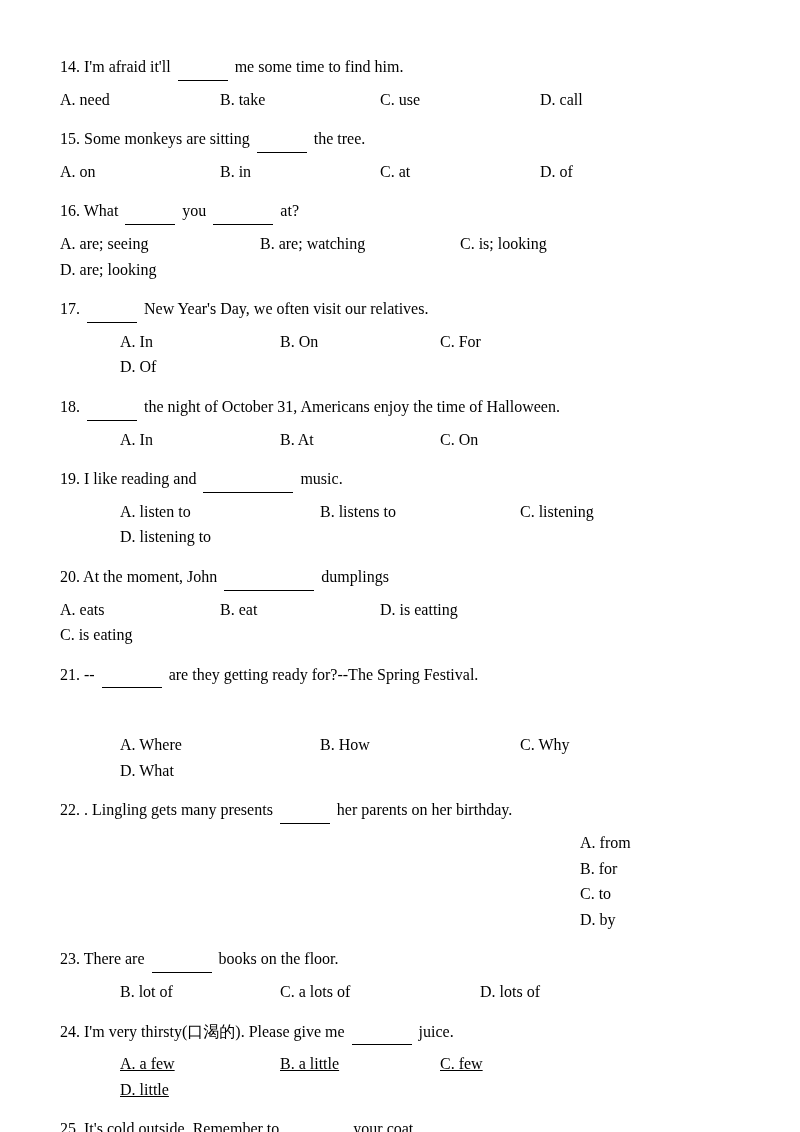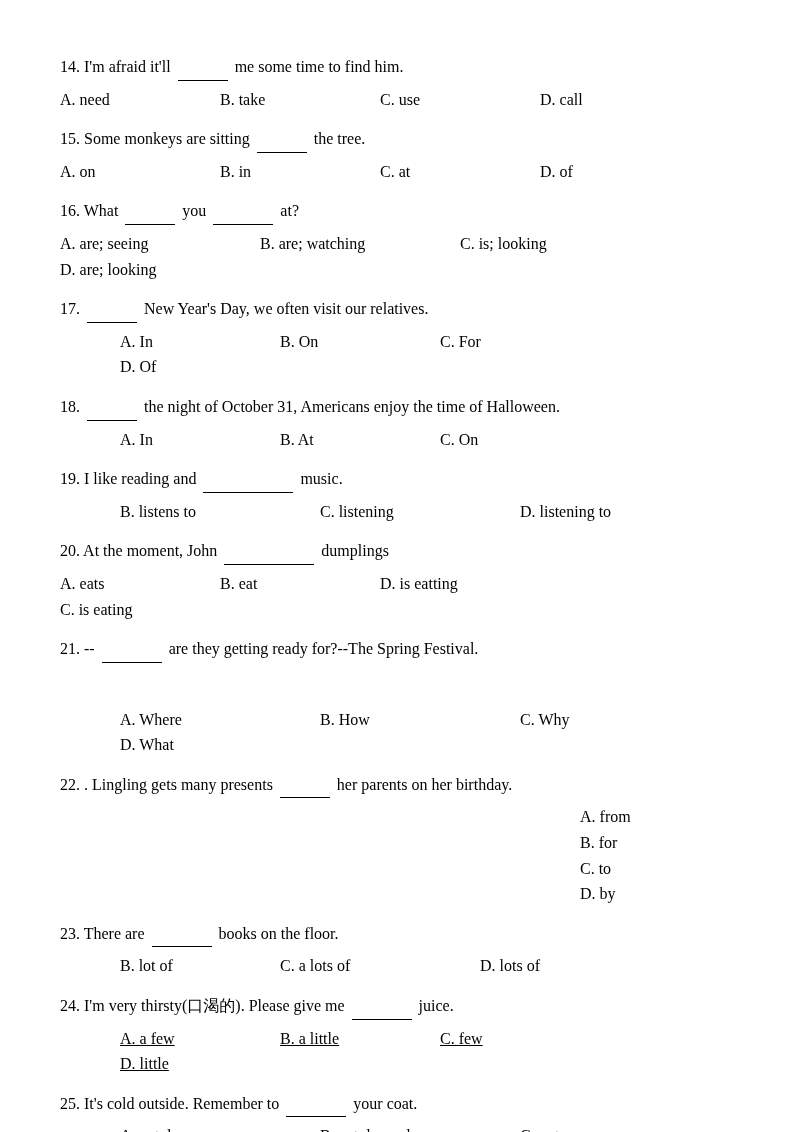--- a/index.html
+++ b/index.html
@@ -109,20 +109,21 @@
   <span class="option">B. At</span>
   <span class="option">C. On</span>
 </div>
 
 <div class="question-line">
   <span>19. I like reading and</span>
   <span class="blank blank-long">&nbsp;</span>
   <span>music.</span>
 </div>
 <div class="options-line" style="padding-left: 60px;">
+  <span class="option option-wide">A. listen to</span>
   <span class="option option-wide">B. listens to</span>
   <span class="option option-wide">C. listening</span>
   <span class="option option-wide">D. listening to</span>
 </div>
 
 <div class="question-line">
   <span>20. At the moment, John</span>
   <span class="blank blank-long">&nbsp;</span>
   <span>dumplings</span>
 </div>

